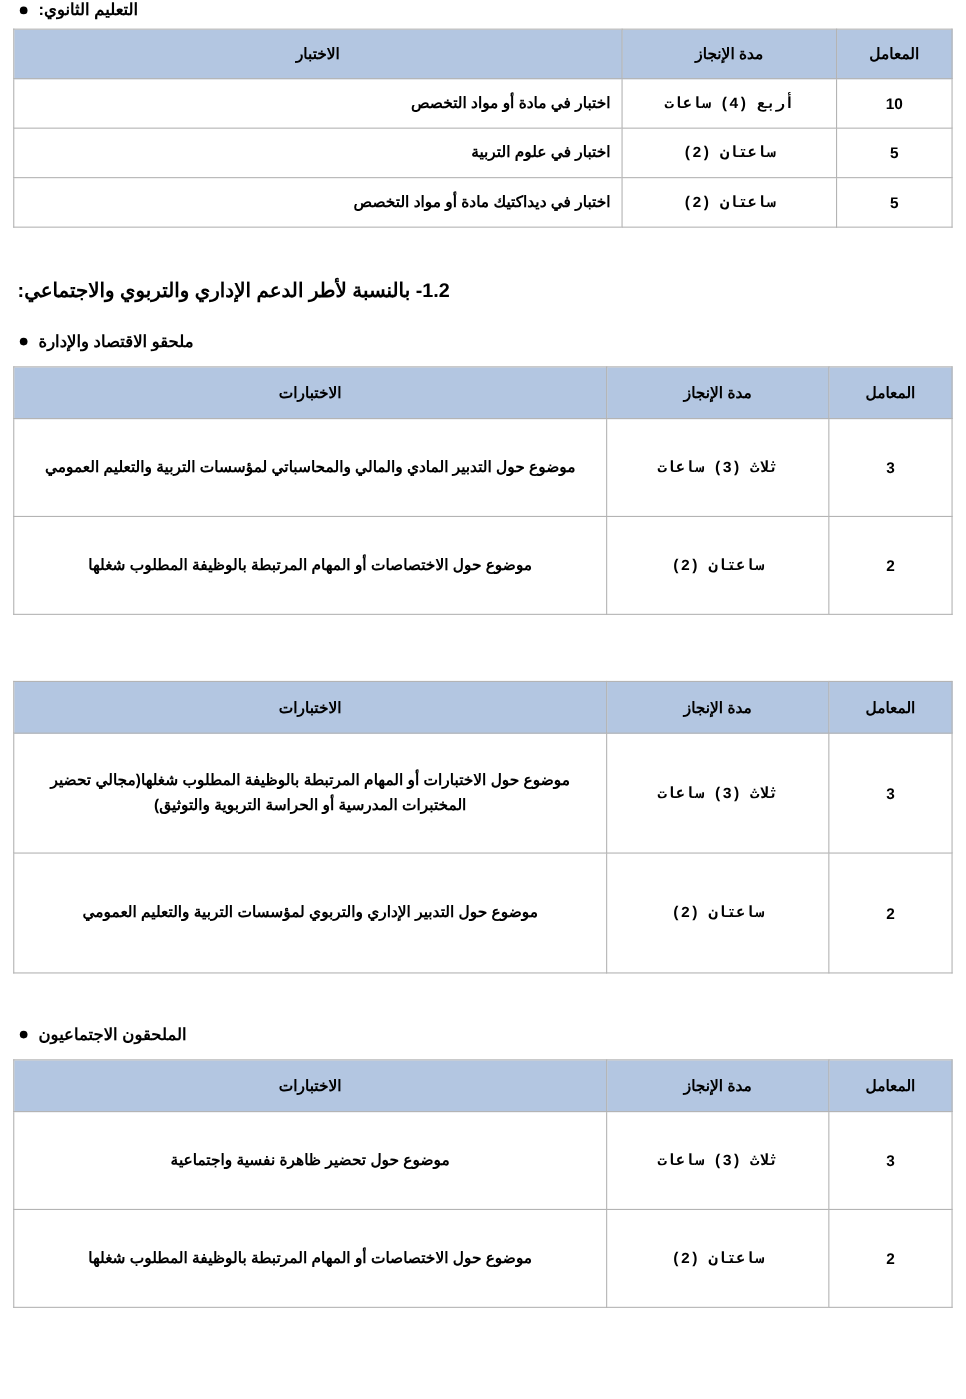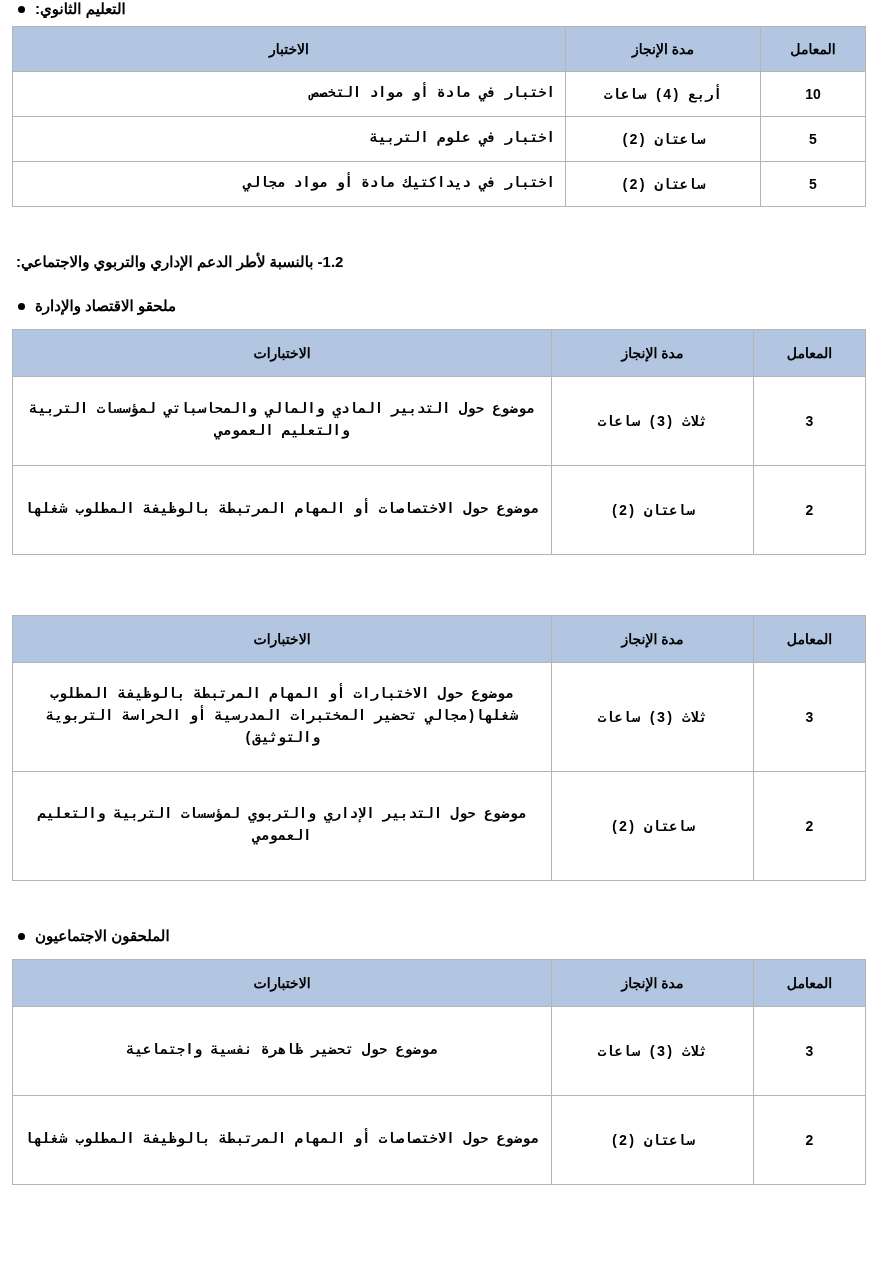--- a/index.html
+++ b/index.html
@@ -40,21 +40,21 @@
     border-radius: 50%;
     flex: 0 0 auto;
     display: inline-block;
   }
   .bullet-line .btext {
     white-space: nowrap;
   }
 
   .section-heading {
     font-weight: bold;
-    font-size: 15px;
+    font-size: 18px;
     text-align: left;
     padding-left: 4px;
     direction: rtl;
   }
 
   
   table {
     border-collapse: collapse;
     table-layout: fixed;
     direction: rtl;
@@ -84,21 +84,20 @@
   td.dur {
     text-align: center;
     font-weight: bold;
     width: 185px;
     font-family: Liberation Mono, monospace;
   }
   td.test {
     text-align: center;
     font-weight: bold;
     line-height: 1.55;
-    font-family: Liberation Mono, monospace;
   }
   th.c-coef { width: 95px; }
   th.c-dur  { width: 185px; }
 
   
   table.t1 { width: 854px; }
   table.t1 td.test {
     text-align: right;
     padding-right: 10px;
   }
@@ -143,21 +142,21 @@
         <td class="test">اختبار في مادة أو مواد التخصص</td>
       </tr>
       <tr>
         <td class="coef">5</td>
         <td class="dur">ساعتان (2)</td>
         <td class="test">اختبار في علوم التربية</td>
       </tr>
       <tr>
         <td class="coef">5</td>
         <td class="dur">ساعتان (2)</td>
-        <td class="test">اختبار في ديداكتيك مادة أو مواد مجالي</td>
+        <td class="test">اختبار في ديداكتيك مادة أو مواد التخصص</td>
       </tr>
     </tbody>
   </table>
 
   <div class="spacer-lg"></div>
 
   <div class="section-heading">1.2- بالنسبة لأطر الدعم الإداري والتربوي والاجتماعي:</div>
 
   <div class="spacer-md"></div>
 

